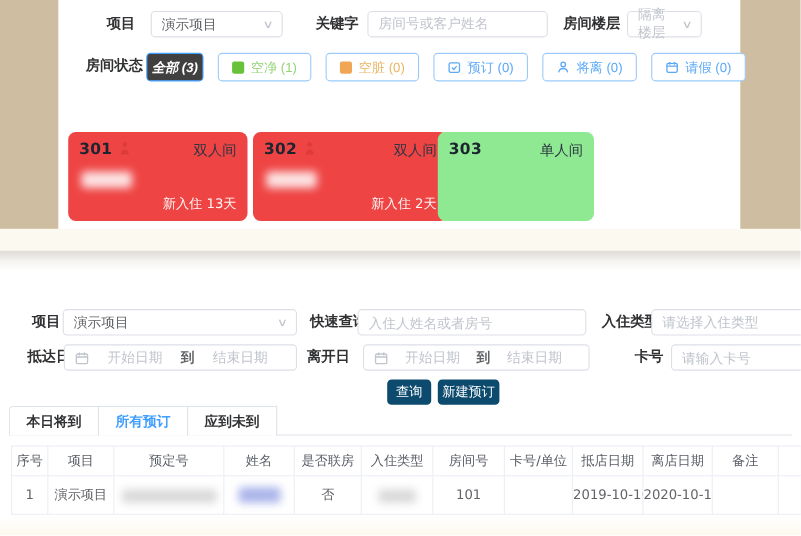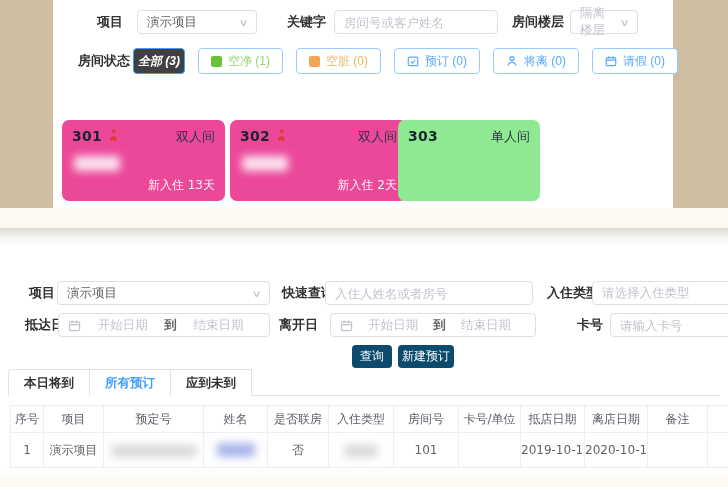--- a/index.html
+++ b/index.html
@@ -44,21 +44,21 @@
   .status-btn.active { background:#404040; border-color:#409eff; color:#fff; font-weight:600; padding:0 4px;font-style:italic; }
   .sq { width:11px; height:11px; border-radius:2px; display:inline-block; }
   .sq-green  { background:#67c23a; }
   .sq-orange { background:#f0a654; }
   .txt-green  { color:#95d475; }
   .txt-orange { color:#ebb563; }
   .txt-blue   { color:#5ca9f8; }
 
   
   .room-card { position:absolute; top:120px; height:81px; border-radius:7px; padding:8px 10px; }
-  .card-blue  { background:#ec4899; }
+  .card-blue  { background:#ef4444; }
   .card-green { background:#8ee992; }
   .room-head { display:flex; align-items:flex-start; }
   .room-num { font-size:14px; font-weight:700; color:#1c2430; letter-spacing:.3px; }
   .room-type { margin-left:auto; font-size:13px; color:#2b3442; }
   .room-guest-blur { position:absolute; left:12px; top:36px; width:46px; height:15px;
     background:rgba(255,255,255,.85); border-radius:3px; filter:blur(4px); }
   .room-note { position:absolute; right:10px; bottom:7px; font-size:12px; color:rgba(255,255,255,.95); }
   .occupant-icon { display:inline-flex; margin-left:6px; margin-top:1px; color:#dd3b35; }
 
   
@@ -95,21 +95,21 @@
   <div class="tan tan-left"></div>
   <div class="tan tan-right"></div>
 
   <div class="lbl" style="left:97px; top:10px;">项目</div>
   <div class="box" style="left:137px; top:10px; width:120px;">
     <span>演示项目</span>
     <span class="chevron">∨</span>
   </div>
 
   <div class="lbl" style="left:287px; top:10px;">关键字</div>
-  <div class="box" style="left:334px; top:10px; width:164px;">
+  <div class="box" style="left:334px; top:10px; width:164px;font-family:Liberation Mono, monospace;">
     <input type="text" placeholder="房间号或客户姓名" style="">
   </div>
 
   <div class="lbl" style="left:512px; top:10px;">房间楼层</div>
   <div class="box" style="left:570px; top:10px; width:68px;">
     <span class="ph">隔离楼层</span>
     <span class="chevron">∨</span>
   </div>
 
   <div class="lbl" style="left:78px; top:49px;">房间状态</div>

